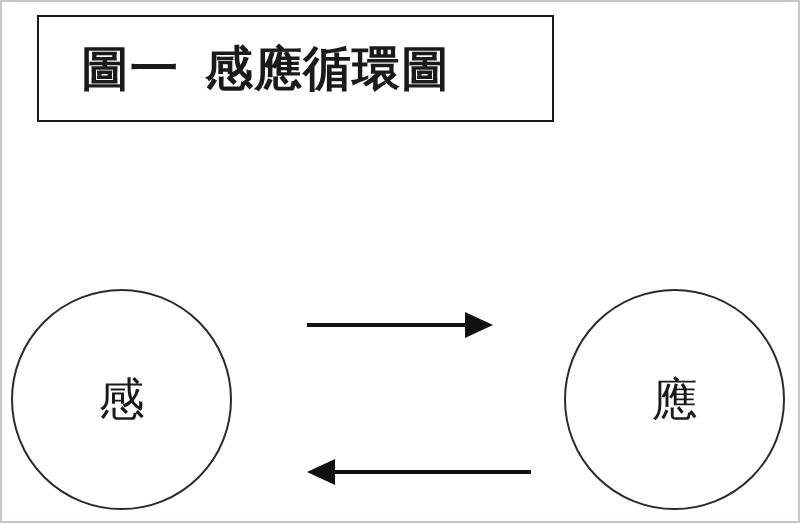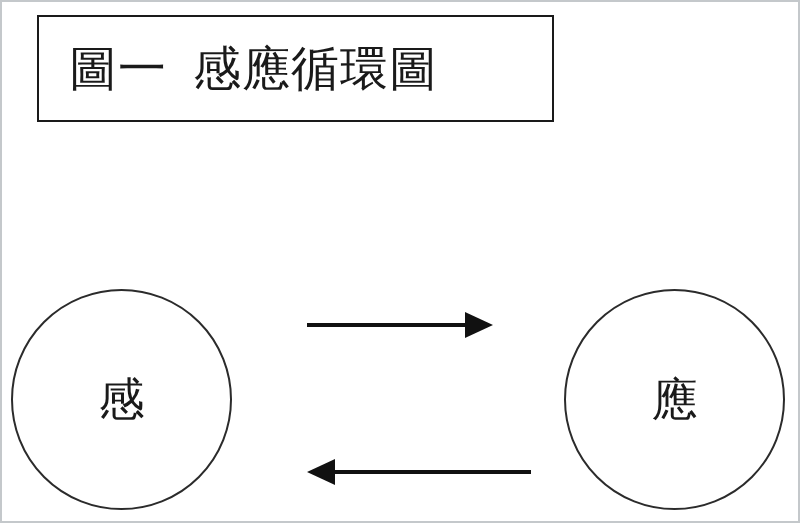--- a/index.html
+++ b/index.html
@@ -18,26 +18,27 @@
   .title-box {
     position: absolute;
     left: 35px; top: 13px;
     width: 517px; height: 107px;
     border: 2px solid #1a1a1a;
     background: #ffffff;
     display: flex;
     align-items: center;
   }
   .title-text {
-    padding-left: 30px;
+    padding-left: 42px;
     font-size: 48px;
     line-height: 1;
     color: #1a1a1a;
     letter-spacing: 1px;
     white-space: pre;
+    font-weight: bold;
   }
   .node-circle {
     position: absolute;
     width: 221px; height: 221px;
     border: 2px solid #2b2b2b;
     border-radius: 50%;
     background: #ffffff;
     display: flex;
     align-items: center;
     justify-content: center;

